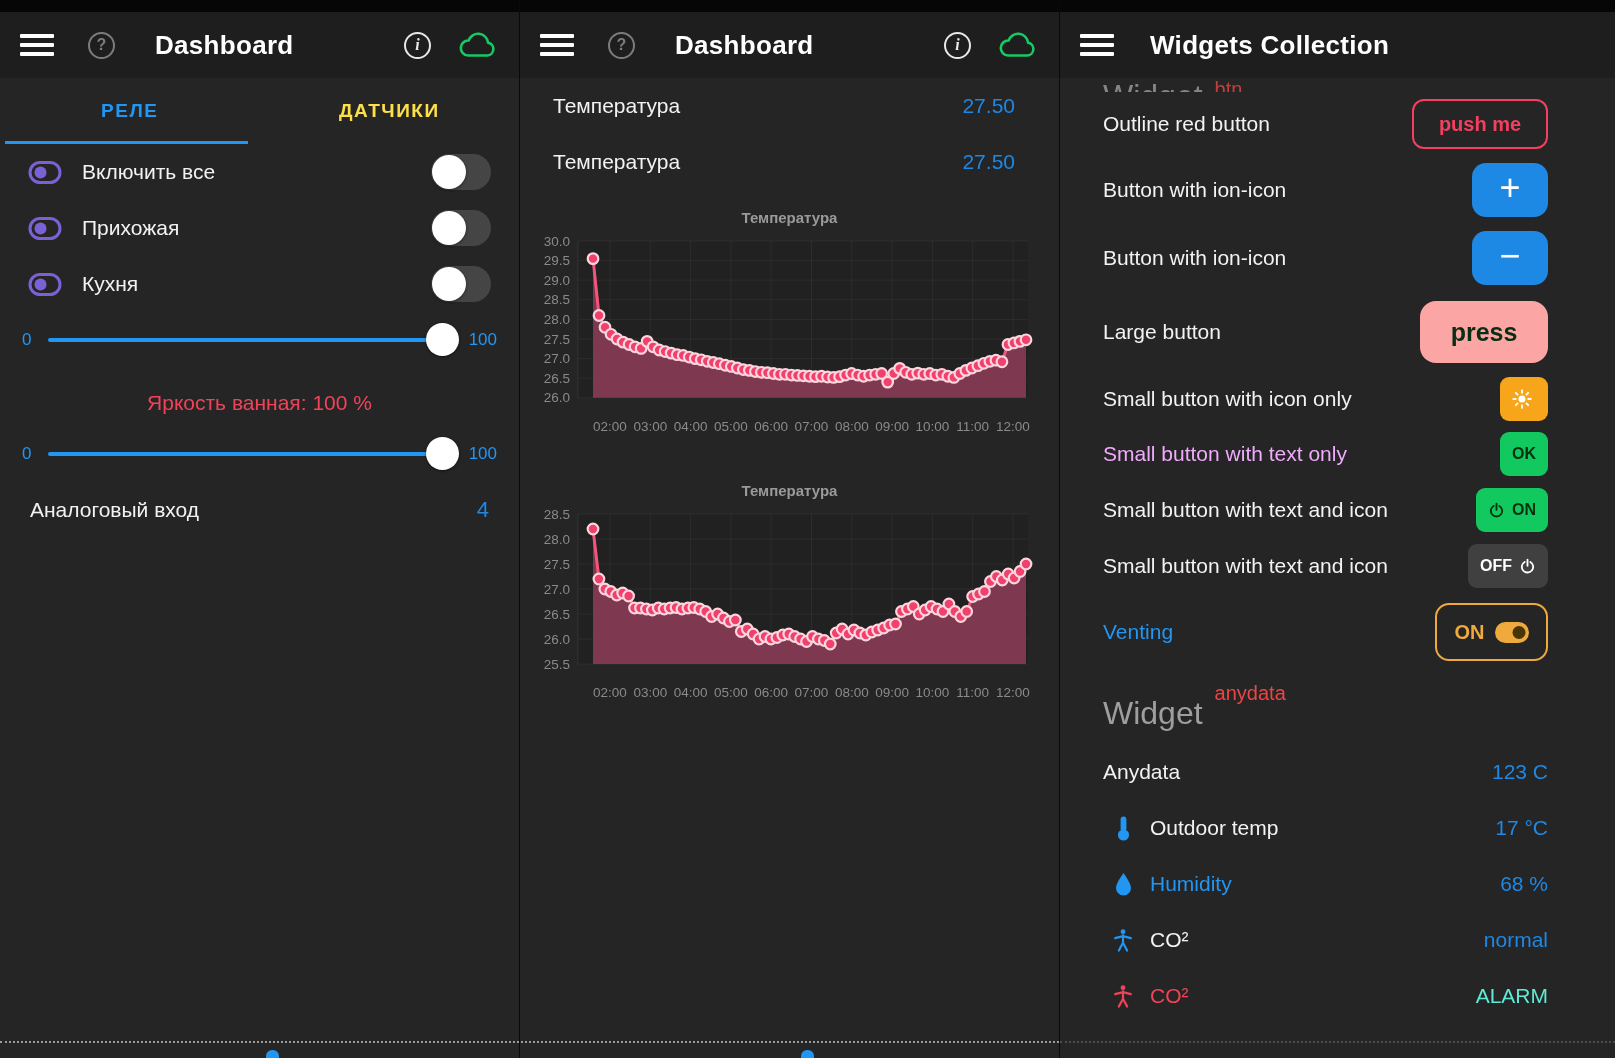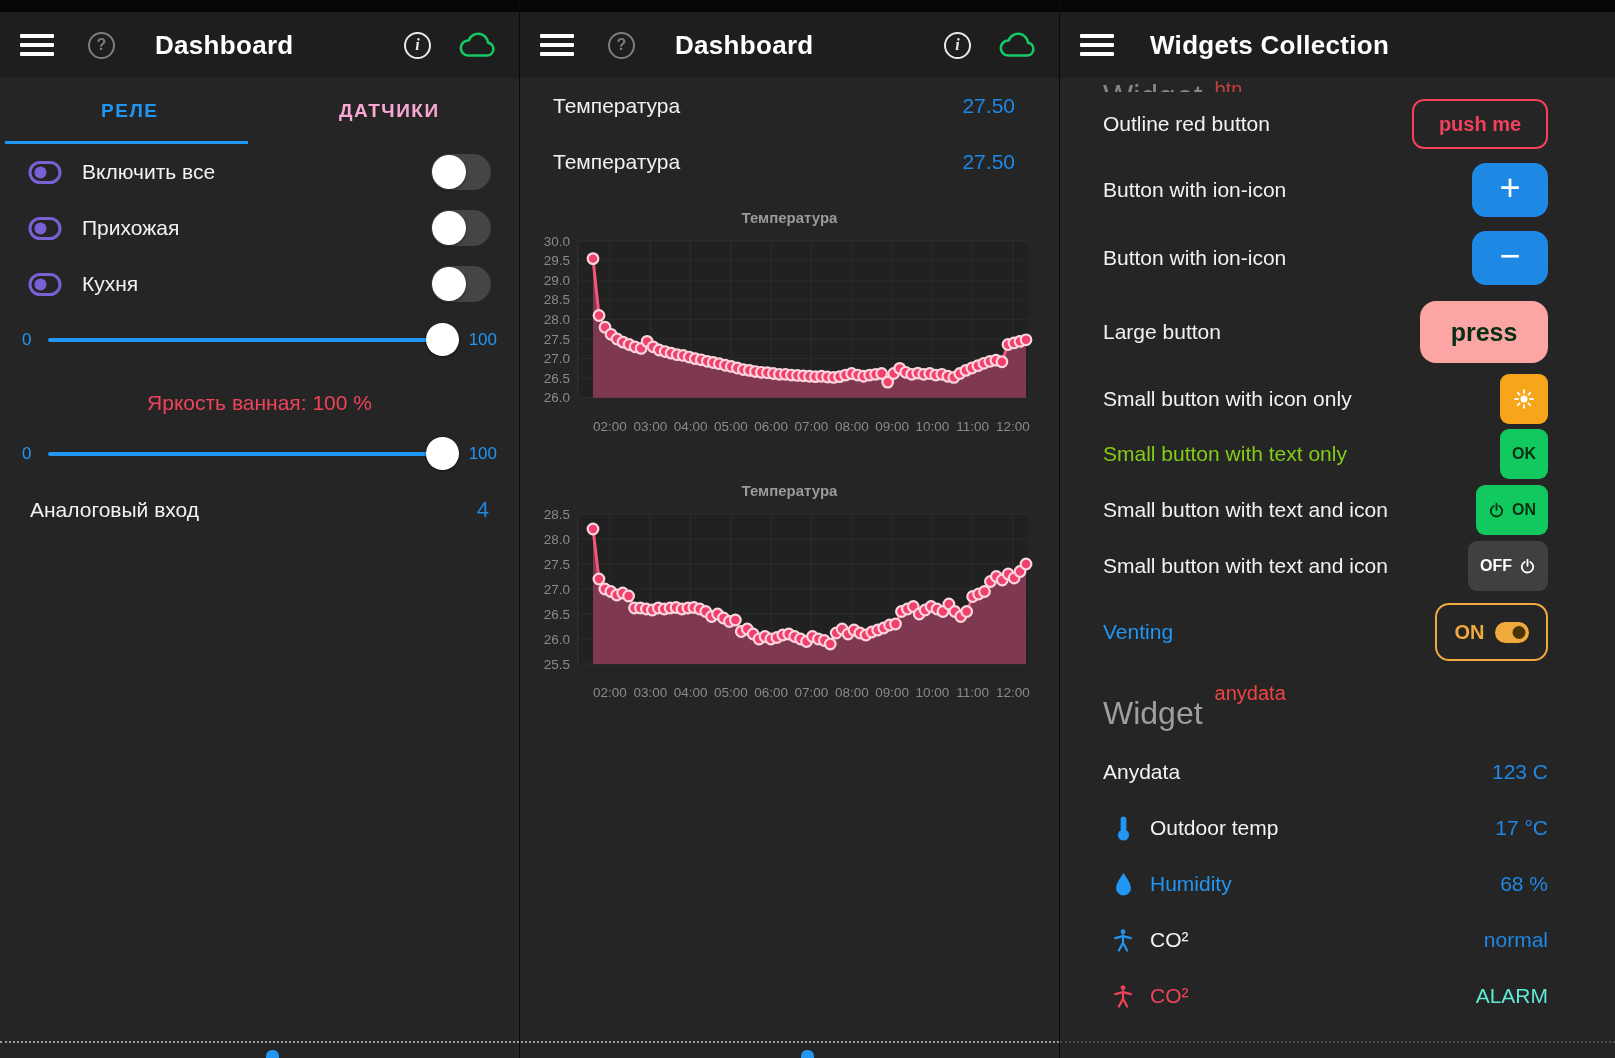--- a/index.html
+++ b/index.html
@@ -20,21 +20,21 @@
                  font-size:16px; font-weight:bold; }
   .help { border:2px solid #7d7d7d; color:#7d7d7d; margin-left:34px; }
   .info { border:2px solid #e8e8e8; color:#e8e8e8; margin-left:auto; font-family:"Liberation Serif", serif; font-style:italic; }
   .header-title { color:#fff; font-size:26px; font-weight:bold; margin-left:40px; letter-spacing:.3px; }
   .cloud { margin-left:26px; }
   .panel-right .header-title { margin-left:36px; }
 
   
   .tabs { height:66px; display:flex; position:relative; }
   .tab { width:50%; display:flex; align-items:center; justify-content:center; font-size:19px; font-weight:bold;
-         letter-spacing:1.5px; color:#f9a8d4; cursor:pointer; }
+         letter-spacing:1.5px; color:#fde047; cursor:pointer; }
   .tab.active { color:#2196F3; }
   .tab-underline { position:absolute; left:5px; bottom:0; width:243px; height:3px; background:#2196F3; }
 
   .trow { height:56px; display:flex; align-items:center; padding:0 28px;text-align:right; }
   .trow-label { color:#f2f2f2; font-size:21px; margin-left:20px; }
   .switch { width:60px; height:36px; border-radius:18px; background:#454545; position:relative; margin-left:auto; cursor:pointer; }
   .switch .knob { position:absolute; left:1px; top:1px; width:34px; height:34px; border-radius:50%; background:#fff;
                   box-shadow:0 1px 3px rgba(0,0,0,.5); }
 
   .slider-label { height:46px; margin-top:12px; display:flex; align-items:center; justify-content:center;
@@ -60,31 +60,31 @@
 
   
   .clipped { height:14px; overflow:hidden; padding:0 43px; opacity:.8; }
   .clipped .section-big { margin-top:-26px; }
   .section-title { padding:0 43px; display:flex; align-items:baseline; gap:12px; height:62px; margin-top:12px; }
   .section-big { color:#9e9e9e; font-size:32px; align-self:center;}
   .section-small { color:#ef4444; font-size:20px; }
 
   .wrow { display:flex; align-items:center; padding:0 67px 0 43px; }
   .wrow-label { color:#f2f2f2; font-size:21px; }
-  .wrow-label.green { color:#84cc16; }
+  .wrow-label.green { color:#f0abfc; }
   .wrow-label.blue { color:#2196F3; }
   .wctl { margin-left:auto; }
 
   .btn-outline-red { width:136px; height:50px; border:2px solid #F43F5E; border-radius:12px; background:transparent;
                      color:#F43F5E; font-size:20px; font-weight:bold; display:flex; align-items:center; justify-content:center; cursor:pointer; }
   .btn-blue { width:76px; height:54px; border-radius:14px; background:#1E88E5; color:#fff; font-size:36px; font-weight:normal;
               display:flex; align-items:center; justify-content:center; cursor:pointer; line-height:0; padding-bottom:4px;}
   .btn-press { width:128px; height:62px; border-radius:16px; background:#fca5a5; color:#0a2e14; font-size:25px; font-weight:bold;
                display:flex; align-items:center; justify-content:center; cursor:pointer; }
-  .btn-small { height:50px; border-radius:9px; display:flex; align-items:center; justify-content:center; gap:7px;
+  .btn-small { height:44px; border-radius:9px; display:flex; align-items:center; justify-content:flex-start; gap:7px;
                font-size:16px; font-weight:bold; cursor:pointer; padding:0 12px; }
   .btn-orange { background:#F7A61B; color:#fff; width:48px; }
   .btn-green  { background:#12C960; color:#07310f; }
   .btn-red    { background:#404040; color:#fff; }
   .venting-box { width:113px; height:58px; border:2px solid #EFA93D; border-radius:14px; display:flex; align-items:center;
                  justify-content:center; gap:10px; color:#EFA93D; font-size:20px; font-weight:bold; cursor:pointer; }
 
   .drow { height:56px; display:flex; align-items:center; padding:0 67px 0 50px; }
   .drow .ic { width:26px; display:flex; justify-content:center; margin-right:14px; }
   .drow-label { color:#f2f2f2; font-size:21px; }

